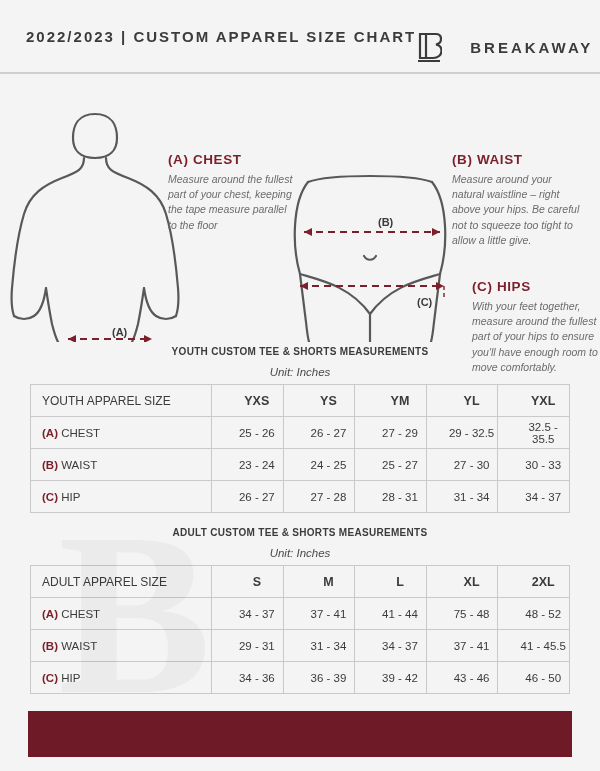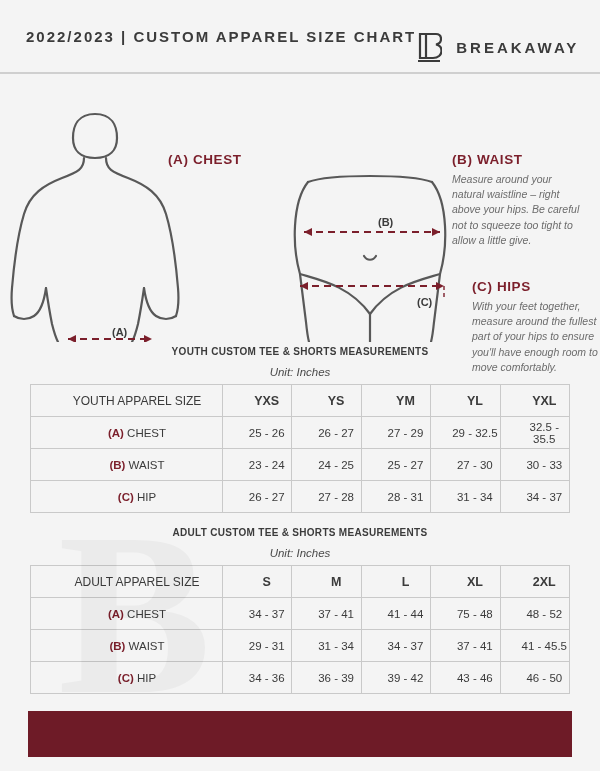--- a/index.html
+++ b/index.html
@@ -49,21 +49,21 @@
   .header-title {
     font-size: 15px;
     font-weight: bold;
     letter-spacing: 2px;
     color: #3b3b3b;
     white-space: nowrap;
   }
   .brand {
     display: flex;
     align-items: center;
-    gap: 14px;
+    gap: 28px;
     margin-top: 23px;
   }
   .brand-mark {
     width: 26px;
     height: 32px;
     position: relative;
   }
   .brand-name {
     font-size: 15px;
     font-weight: bold;
@@ -121,22 +121,22 @@
     margin: 0 auto;
     table-layout: fixed;
   }
   table.size th, table.size td {
     border: 1px solid #c9c9c9;
     height: 29px;
     font-size: 11.5px;
     color: #3b3b3b;
   }
   table.size th.rowhead, table.size td.rowhead {
-    text-align: center;
-    padding-left: 22px;
+    text-align: left;
+    padding-left: 11px;
     font-weight: normal;
     width: 168px;
   }
   table.size th.rowhead {
     font-size: 12px;
   }
   table.size td.val, table.size th.colhead {
     text-align: center;
     padding-left: 20px;
   }
@@ -228,20 +228,21 @@
         <line x1="300" y1="212" x2="444" y2="212" stroke="#7b1f2b" stroke-width="1.8" stroke-dasharray="7,5"></line>
         <polygon points="300,212 308,208 308,216" fill="#7b1f2b"></polygon>
         <polygon points="444,212 436,208 436,216" fill="#7b1f2b"></polygon>
       </g>
       <text x="417" y="232" font-family="Liberation Sans, sans-serif" font-size="11" font-weight="bold" fill="#3b3b3b">(C)</text>
       <line x1="444" y1="212" x2="444" y2="226" stroke="#7b1f2b" stroke-width="1.4" stroke-dasharray="4,3"></line>
     </svg>
 
     <div class="callout" id="callout-chest">
       <div class="callout-title">(A) CHEST</div>
+      <div class="callout-body">Measure around the fullest part of your chest, keeping the tape measure parallel to the floor</div>
     </div>
     <div class="callout" id="callout-waist">
       <div class="callout-title">(B) WAIST</div>
       <div class="callout-body">Measure around your natural waistline – right above your hips. Be careful not to squeeze too tight to allow a little give.</div>
     </div>
     <div class="callout" id="callout-hips">
       <div class="callout-title">(C) HIPS</div>
       <div class="callout-body">With your feet together, measure around the fullest part of your hips to ensure you'll have enough room to move comfortably.</div>
     </div>
   </div>

